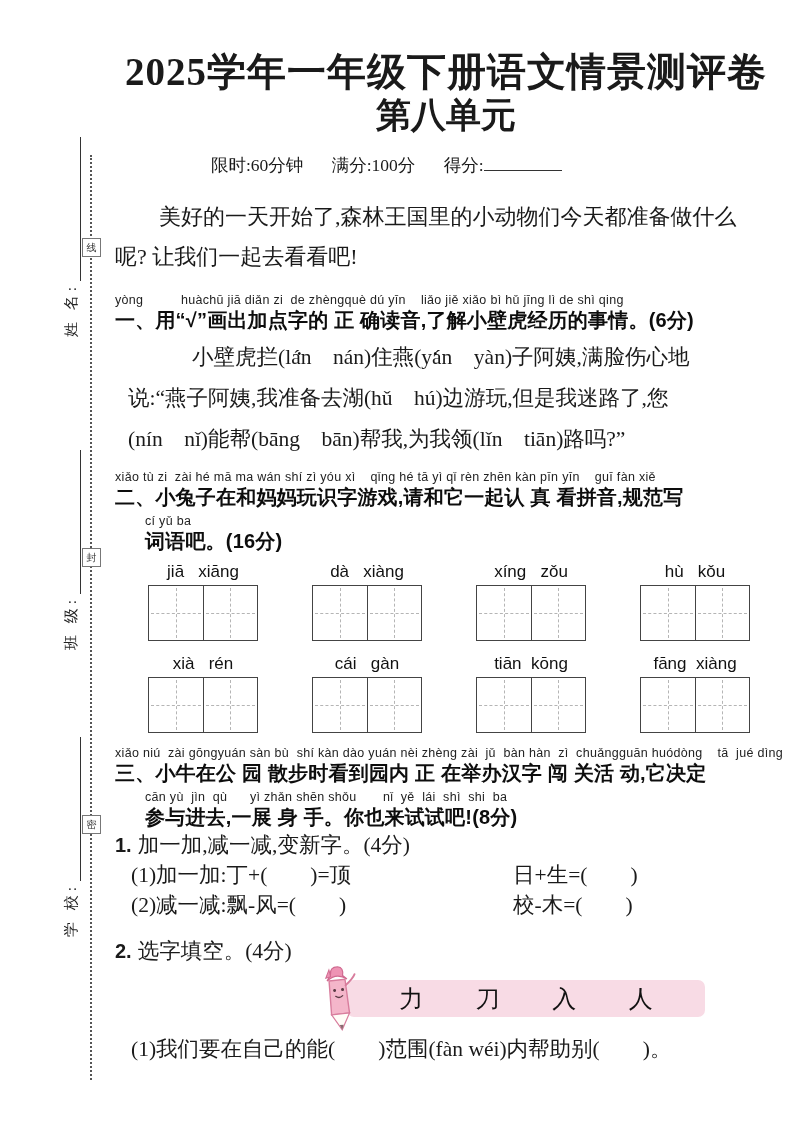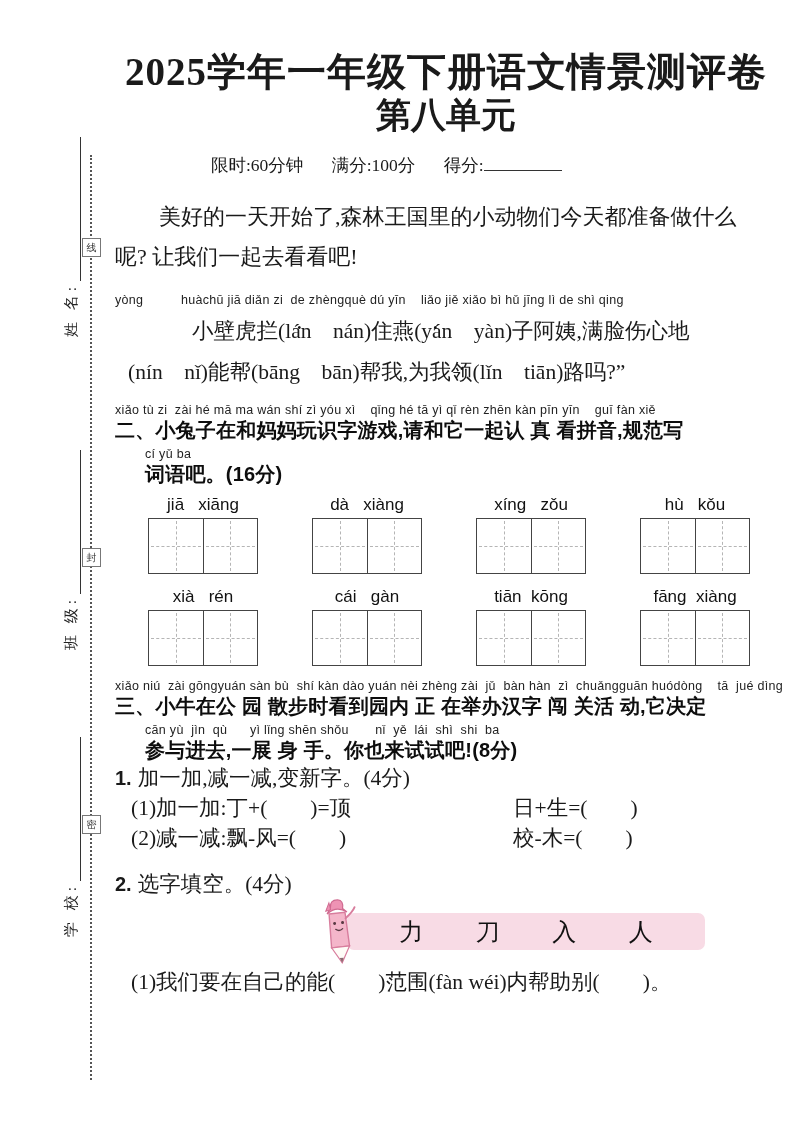--- a/index.html
+++ b/index.html
@@ -95,22 +95,24 @@
     <div class="meta">
       <span>限时:60分钟</span><span class="gap"></span>
       <span>满分:100分</span><span class="gap"></span>
       <span>得分:</span><span class="score-blank"></span>
     </div>
 
     <div class="intro">美好的一天开始了,森林王国里的小动物们今天都准备做什么呢? 让我们一起去看看吧!</div>
 
     <div class="sec1">
       <div class="pinyin-line">yòng          huàchū jiā diǎn zi  de zhèngquè dú yīn    liǎo jiě xiǎo bì hǔ jīng lì de shì qing</div>
+      <div class="sec-heading">一、用“√”画出加点字的 正 确读音,了解小壁虎经历的事情。(6分)</div>
       <div class="passage">
           <div class="passage-line first"><span>小壁虎</span><span class="dotted">拦</span><span>(lán　nán)住</span><span class="dotted">燕</span><span>(yán　yàn)子阿姨,满脸伤心地</span></div>
+          <div class="passage-line"><span>说:“燕子阿姨,我准备去</span><span class="dotted">湖</span><span>(hǔ　hú)边游玩,但是我迷路了,</span><span class="dotted">您</span></div>
           <div class="passage-line"><span>(nín　nǐ)能</span><span class="dotted">帮</span><span>(bāng　bān)帮我,为我</span><span class="dotted">领</span><span>(lǐn　tiān)路吗?”</span></div>
         </div>
     </div>
 
     <div class="sec2">
       <div class="pinyin-line">xiǎo tù zi  zài hé mā ma wán shí zì yóu xì    qǐng hé tā yì qǐ rèn zhēn kàn pīn yīn    guī fàn xiě</div>
       <div class="sec-heading">二、小兔子在和妈妈玩识字游戏,请和它一起认 真 看拼音,规范写</div>
       <div class="pinyin-line hang" style="margin-top:4px;">cí yǔ ba</div>
       <div class="sec-heading hang">词语吧。(16分)</div>
 
@@ -174,21 +176,21 @@
                 <div class="tian-cell"></div>
               </div>
             </div>
           </div>
       </div>
     </div>
 
     <div class="sec3">
       <div class="pinyin-line">xiǎo niú  zài gōngyuán sàn bù  shí kàn dào yuán nèi zhèng zài  jǔ  bàn hàn  zì  chuǎngguān huódòng    tā  jué dìng</div>
       <div class="sec-heading">三、小牛在公 园 散步时看到园内 正 在举办汉字 闯 关活 动,它决定</div>
-      <div class="pinyin-line hang" style="margin-top:4px;">cān yù  jìn  qù      yì lǐng shēn shǒu       nǐ  yě  lái  shì  shi  ba</div>
+      <div class="pinyin-line hang" style="margin-top:4px;">cān yù  jìn  qù      yì zhǎn shēn shǒu       nǐ  yě  lái  shì  shi  ba</div>
       <div class="sec-heading hang">参与进去,一展 身 手。你也来试试吧!(8分)</div>
 
       <div class="q-title">
         <span class="q-num">1.</span><span>加一加,减一减,变新字。(4分)</span>
       </div>
       <div>
           <div class="q1-row">
             <span class="left">(1)加一加:丁+(　　)=顶</span>
             <span>日+生=(　　)</span>
           </div>

